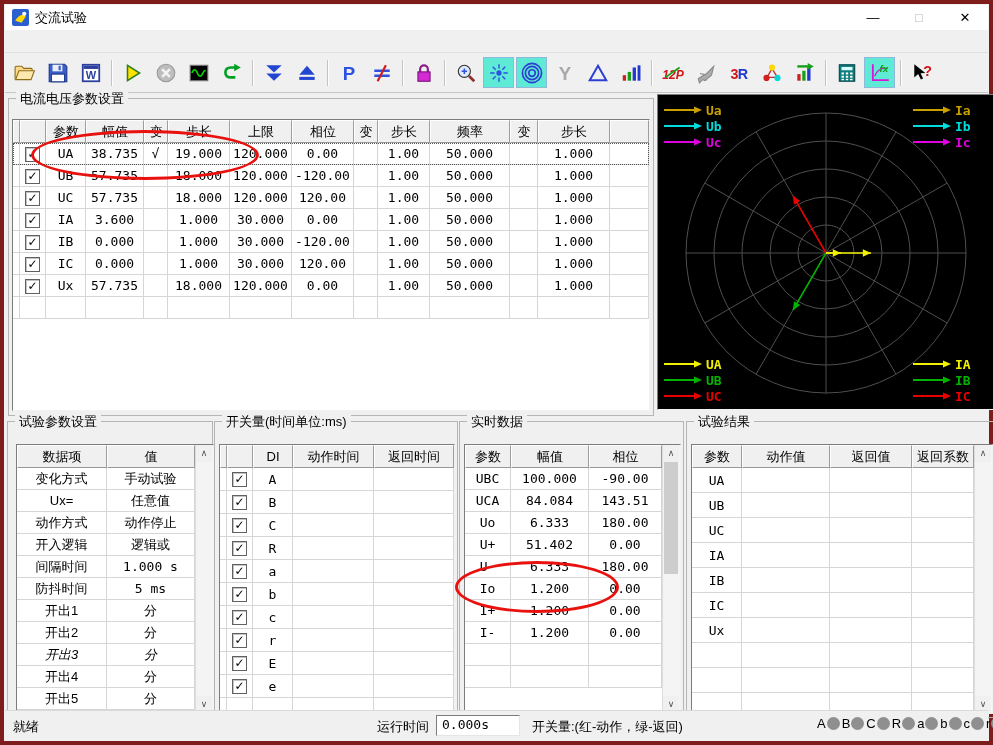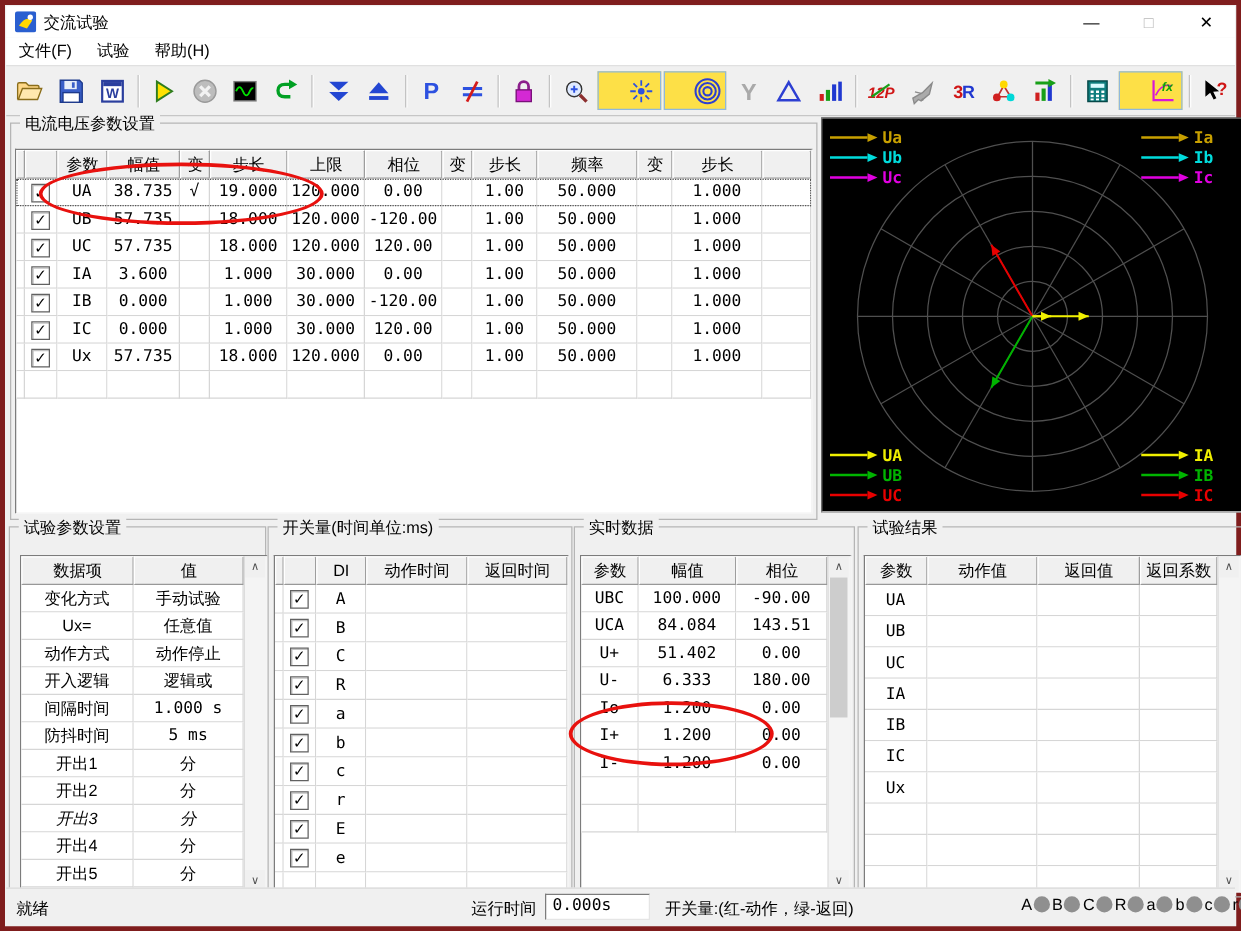--- a/index.html
+++ b/index.html
@@ -16,21 +16,21 @@
   .win-btn.max{color:#b9b9b9;}
   
   .menubar{position:absolute;left:1px;top:26px;right:1px;height:22px;background:#fff;display:flex;align-items:center;}
   .menu-item{padding:2px 10px;}
   
   .toolbar{position:absolute;left:1px;top:48px;right:1px;height:41px;background:#f0f0f0;
            border-top:1px solid #e0e0e0;border-bottom:1px solid #c6c6c6;display:flex;align-items:center;
            padding-left:3px;box-sizing:border-box;}
   .tb-btn{width:29px;height:29px;display:flex;align-items:center;justify-content:center;border:1px solid transparent;margin:0 1px;}
   .tb-btn svg{width:22px;height:22px;}
-  .tb-btn.pressed{background:#fde047;border-color:#8fb8dd;padding-left:20px;}
+  .tb-btn.pressed{background:#5eead4;border-color:#8fb8dd;}
   .tb-sep{width:1px;height:26px;background:#c3c3c3;box-shadow:1px 0 0 #fdfdfd;margin:0 4px;}
   
   .group{position:absolute;border:1px solid #b5b5b5;}
   .gtitle{position:absolute;top:-9px;left:7px;background:#f0f0f0;padding:0 4px;font-size:13px;white-space:nowrap;}
   .twrap{position:absolute;background:#fff;border:1px solid;border-color:#7c7c7c #f2f2f2 #f2f2f2 #7c7c7c;overflow:hidden;}
   table.grid{border-collapse:separate;border-spacing:0;table-layout:fixed;width:100%;}
   table.grid th{background:#f0f0f0;font-weight:normal;font-size:13px;height:21px;padding:0;overflow:hidden;white-space:nowrap;
      border-top:1px solid #fff;border-left:1px solid #fff;border-right:1px solid #9d9d9d;border-bottom:1px solid #989898;margin-left:48px;}
   table.grid td{font-size:13px;height:21px;padding:0;text-align:center;overflow:hidden;white-space:nowrap;
      border-right:1px solid #d6d6d6;border-bottom:1px solid #d6d6d6;background:#fff;}
@@ -80,25 +80,20 @@
         </svg>
     </span>
     <span class="title-text">交流试验</span>
     <div class="win-controls">
       <span class="win-btn">—</span>
       <span class="win-btn max">□</span>
       <span class="win-btn">✕</span>
     </div>
   </div>
 
-  <div class="menubar">
-    <span class="menu-item">文件(F)</span>
-    <span class="menu-item">试验</span>
-    <span class="menu-item">帮助(H)</span>
-  </div>
 
   <div class="toolbar" id="toolbar">
       <span class="tb-btn">
         <svg viewBox="0 0 20 20">
           <path d="M1 16V5q0-1.2 1.2-1.2H7l2 2h6.5q1 0 1 1V8" fill="#ffd887" stroke="#8a6d1a"></path>
           <path d="M1.5 16l3-8h14l-3 8z" fill="#ffe8ae" stroke="#8a6d1a"></path>
         </svg>
       </span>
       <span class="tb-btn">
         <svg viewBox="0 0 20 20">
@@ -751,20 +746,25 @@
           <tbody>
             <tr style="height: 22px;">
               <td class="c-green num">UBC</td>
               <td class="c-pale num">100.000</td>
               <td class="c-pale num">-90.00</td>
             </tr>
             <tr style="height: 22px;">
               <td class="c-green num">UCA</td>
               <td class="c-pale num">84.084</td>
               <td class="c-pale num">143.51</td>
+            </tr>
+            <tr style="height: 22px;">
+              <td class="c-green num">Uo</td>
+              <td class="c-pale num">6.333</td>
+              <td class="c-pale num">180.00</td>
             </tr>
             <tr style="height: 22px;">
               <td class="c-green num">U+</td>
               <td class="c-pale num">51.402</td>
               <td class="c-pale num">0.00</td>
             </tr>
             <tr style="height: 22px;">
               <td class="c-green num">U-</td>
               <td class="c-pale num">6.333</td>
               <td class="c-pale num">180.00</td>

